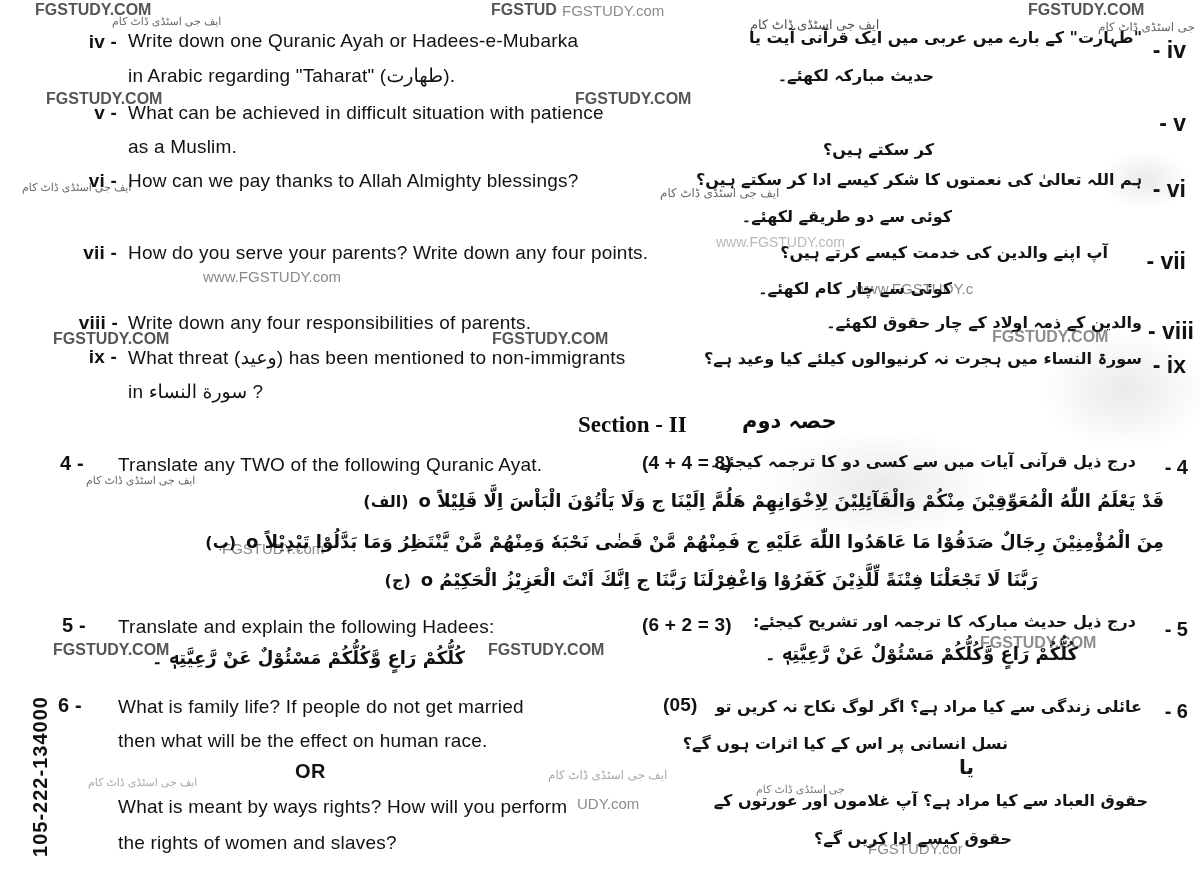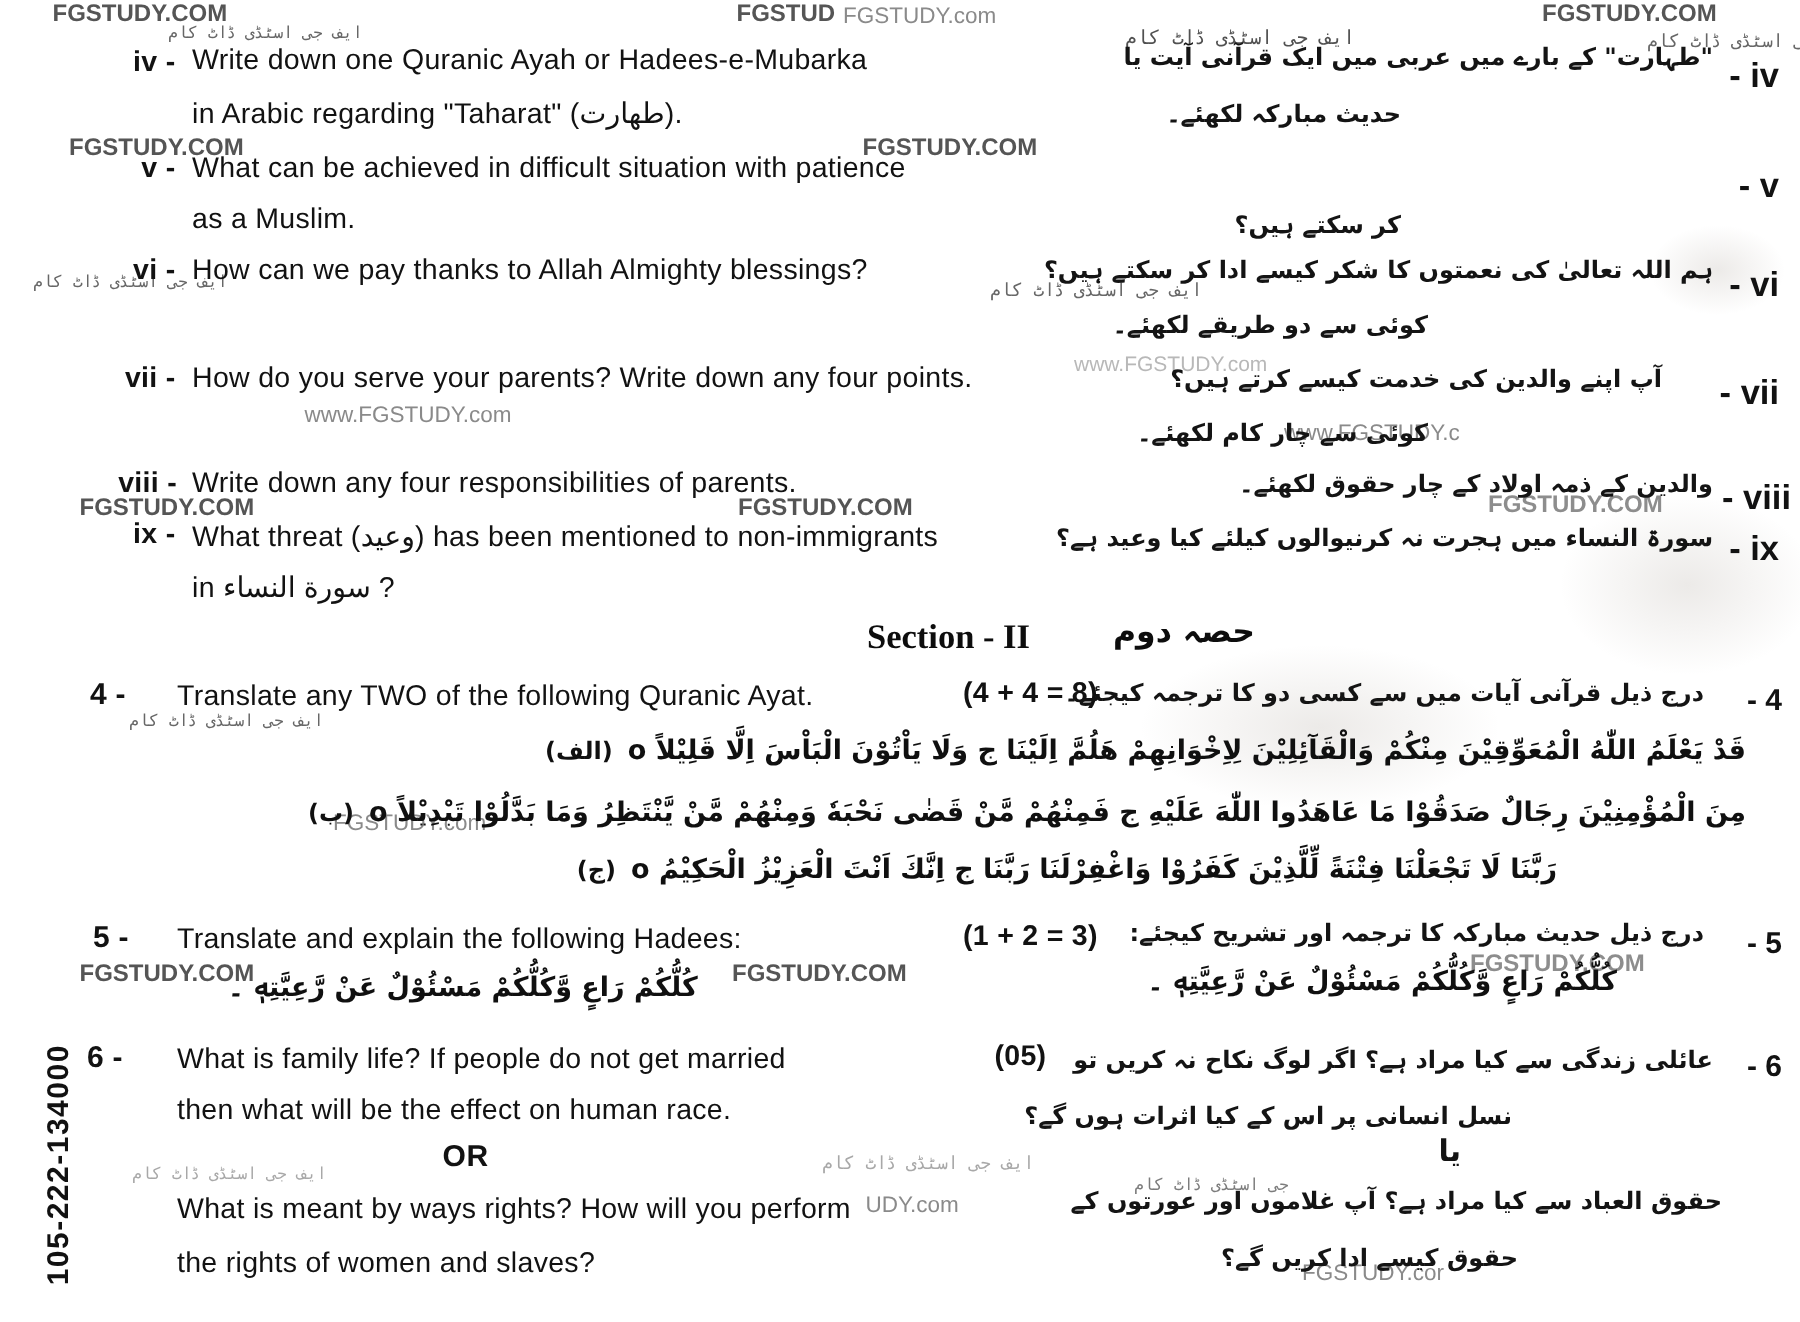--- a/index.html
+++ b/index.html
@@ -18,21 +18,21 @@
   .ar{font-family:"DejaVu Sans",sans-serif;font-size:18px;font-weight:bold;color:#101010;white-space:nowrap;}
   .ayah{position:absolute;display:flex;gap:10px;align-items:baseline;}
   .ayah .label{font-size:16px;}
   .hadees{position:absolute;font-family:"DejaVu Sans",sans-serif;font-size:18px;font-weight:bold;
       color:#101010;white-space:nowrap;direction:rtl;}
   .sec-title{position:absolute;font-family:"Liberation Serif",serif;font-weight:bold;font-size:23px;color:#0d0d0d;}
   .sec-title-ur{position:absolute;font-family:"DejaVu Sans",sans-serif;font-weight:bold;font-size:21px;color:#0d0d0d;direction:rtl;}
   .wm{position:absolute;font-family:"Liberation Sans",sans-serif;font-size:15px;color:#8a8a8a;white-space:nowrap;}
   .wm.bold{font-weight:bold;color:#555555;font-size:16px;}
   .wm.faint{color:#b8b8b8;}
-  .scribble{position:absolute;font-family:Liberation Mono, monospace;font-size:11px;color:#4d4d4d;
+  .scribble{position:absolute;font-family:Liberation Sans, sans-serif;font-size:11px;color:#4d4d4d;
       white-space:nowrap;direction:rtl;opacity:.85;}
   .scribble.faint{color:#9a9a9a;}
   .margin-code{position:absolute;left:-48px;top:765px;width:176px;text-align:center;
       font-family:"Liberation Sans",sans-serif;font-weight:bold;font-size:20px;letter-spacing:1px;
       color:#111;transform:rotate(-90deg);white-space:nowrap;}
   .blob{position:absolute;border-radius:50%;
       background:radial-gradient(closest-side,rgba(160,150,140,.20),rgba(160,150,140,0));}
 </style>
 </head>
 <body>
@@ -128,21 +128,21 @@
     <span class="ar label">(ب)</span>
     <span class="ar" dir="rtl">مِنَ الْمُؤْمِنِيْنَ رِجَالٌ صَدَقُوْا مَا عَاهَدُوا اللّٰهَ عَلَيْهِ ج فَمِنْهُمْ مَّنْ قَضٰى نَحْبَهٗ وَمِنْهُمْ مَّنْ يَّنْتَظِرُ وَمَا بَدَّلُوْا تَبْدِيْلاً o</span>
   </div>
   <div class="ayah" style="right:162px;top:569px;">
     <span class="ar label">(ج)</span>
     <span class="ar" dir="rtl">رَبَّنَا لَا تَجْعَلْنَا فِتْنَةً لِّلَّذِيْنَ كَفَرُوْا وَاغْفِرْلَنَا رَبَّنَا ج اِنَّكَ اَنْتَ الْعَزِيْزُ الْحَكِيْمُ o</span>
   </div>
 
   <span class="en qnum" style="left:62px;top:614px;">5 -</span>
   <span class="en" style="left:118px;top:616px;">Translate and explain the following Hadees:</span>
-  <span class="en marks" style="left:642px;top:614px;">(1 + 2 = 3)</span>
+  <span class="en marks" style="left:642px;top:614px;">(6 + 2 = 3)</span>
   <span class="ur" dir="rtl" style="right:64px;top:612px;">درج ذیل حدیث مبارکہ کا ترجمہ اور تشریح کیجئے:</span>
   <span class="numur" style="right:12px;top:618px;font-size:20px;">- 5</span>
   <span class="hadees" style="left:152px;top:647px;">كُلُّكُمْ رَاعٍ وَّكُلُّكُمْ مَسْئُوْلٌ عَنْ رَّعِيَّتِهٖ ۔</span>
   <span class="hadees" style="right:122px;top:643px;">كُلُّكُمْ رَاعٍ وَّكُلُّكُمْ مَسْئُوْلٌ عَنْ رَّعِيَّتِهٖ ۔</span>
 
   <span class="en qnum" style="left:58px;top:694px;">6 -</span>
   <span class="en" style="left:118px;top:696px;">What is family life? If people do not get married</span>
   <span class="en marks" style="left:663px;top:694px;">(05)</span>
   <span class="en" style="left:118px;top:730px;">then what will be the effect on human race.</span>
   <span class="ur" dir="rtl" style="right:58px;top:697px;">عائلی زندگی سے کیا مراد ہے؟ اگر لوگ نکاح نہ کریں تو</span>

